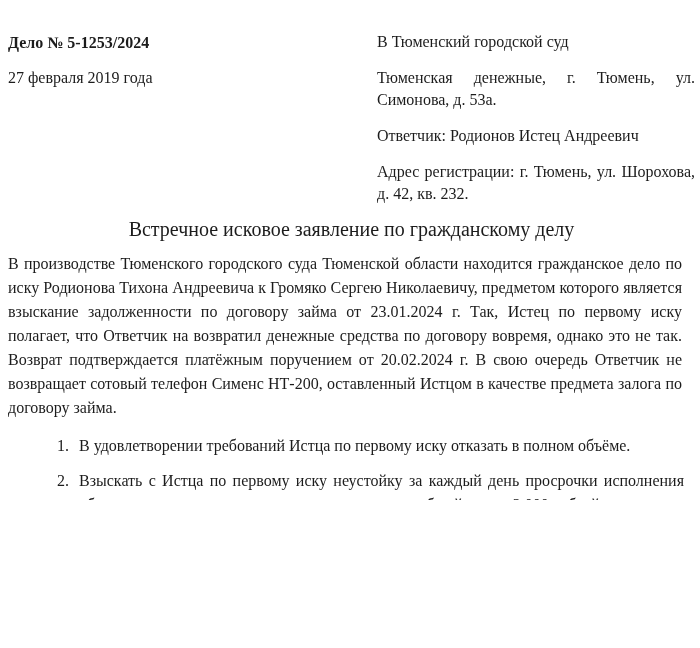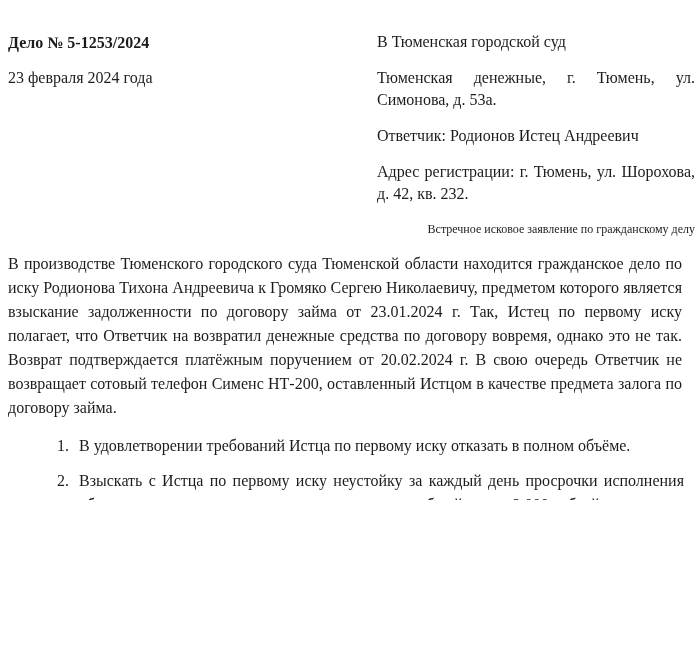--- a/index.html
+++ b/index.html
@@ -44,23 +44,23 @@
   }
   .header-right p {
     margin: 0 0 14px 0;
     line-height: 22px;
     text-align: justify;
   }
   .header-right p:last-child {
     margin-bottom: 3px;
   }
   .doc-title {
-    text-align: right;
+    text-align: center;
     font-weight: normal;
-    font-size: 12px;
+    font-size: 20px;
     line-height: 22px;
     margin: 9px 0 12px 0;
   }
   .body-paragraph {
     text-align: justify;
     line-height: 24px;
     margin: 0 13px 14px 0;
   }
   .plea-intro {
     line-height: 22px;
@@ -87,25 +87,25 @@
   }
 </style>
 </head>
 <body>
 
 <div class="page">
 
   <div class="header-row">
     <div class="header-left">
       <p class="case-number">Дело № 5-1253/2024</p>
-      <p class="case-date">23 февраля 2024 года</p>
+      <p class="case-date">27 февраля 2019 года</p>
     </div>
 
     <div class="header-right">
-      <p>В Тюменская городской суд</p>
+      <p>В Тюменский городской суд</p>
       <p>Тюменская денежные, г. Тюмень, ул. Симонова, д. 53а.</p>
       <p>Ответчик: Родионов Истец Андреевич</p>
       <p>Адрес регистрации: г. Тюмень, ул. Шорохова, д. 42, кв. 232.</p>
     </div>
   </div>
 
   <div class="doc-title">Встречное исковое заявление по гражданскому делу</div>
 
   <p class="body-paragraph">В производстве Тюменского городского суда Тюменской области находится гражданское дело по иску Родионова Тихона Андреевича к Громяко Сергею Николаевичу, предметом которого является взыскание задолженности по договору займа от 23.01.2024 г. Так, Истец по первому иску полагает, что Ответчик на возвратил денежные средства по договору вовремя, однако это не так. Возврат подтверждается платёжным поручением от 20.02.2024 г. В свою очередь Ответчик не возвращает сотовый телефон Сименс НТ-200, оставленный Истцом в качестве предмета залога по договору займа.</p>
 

